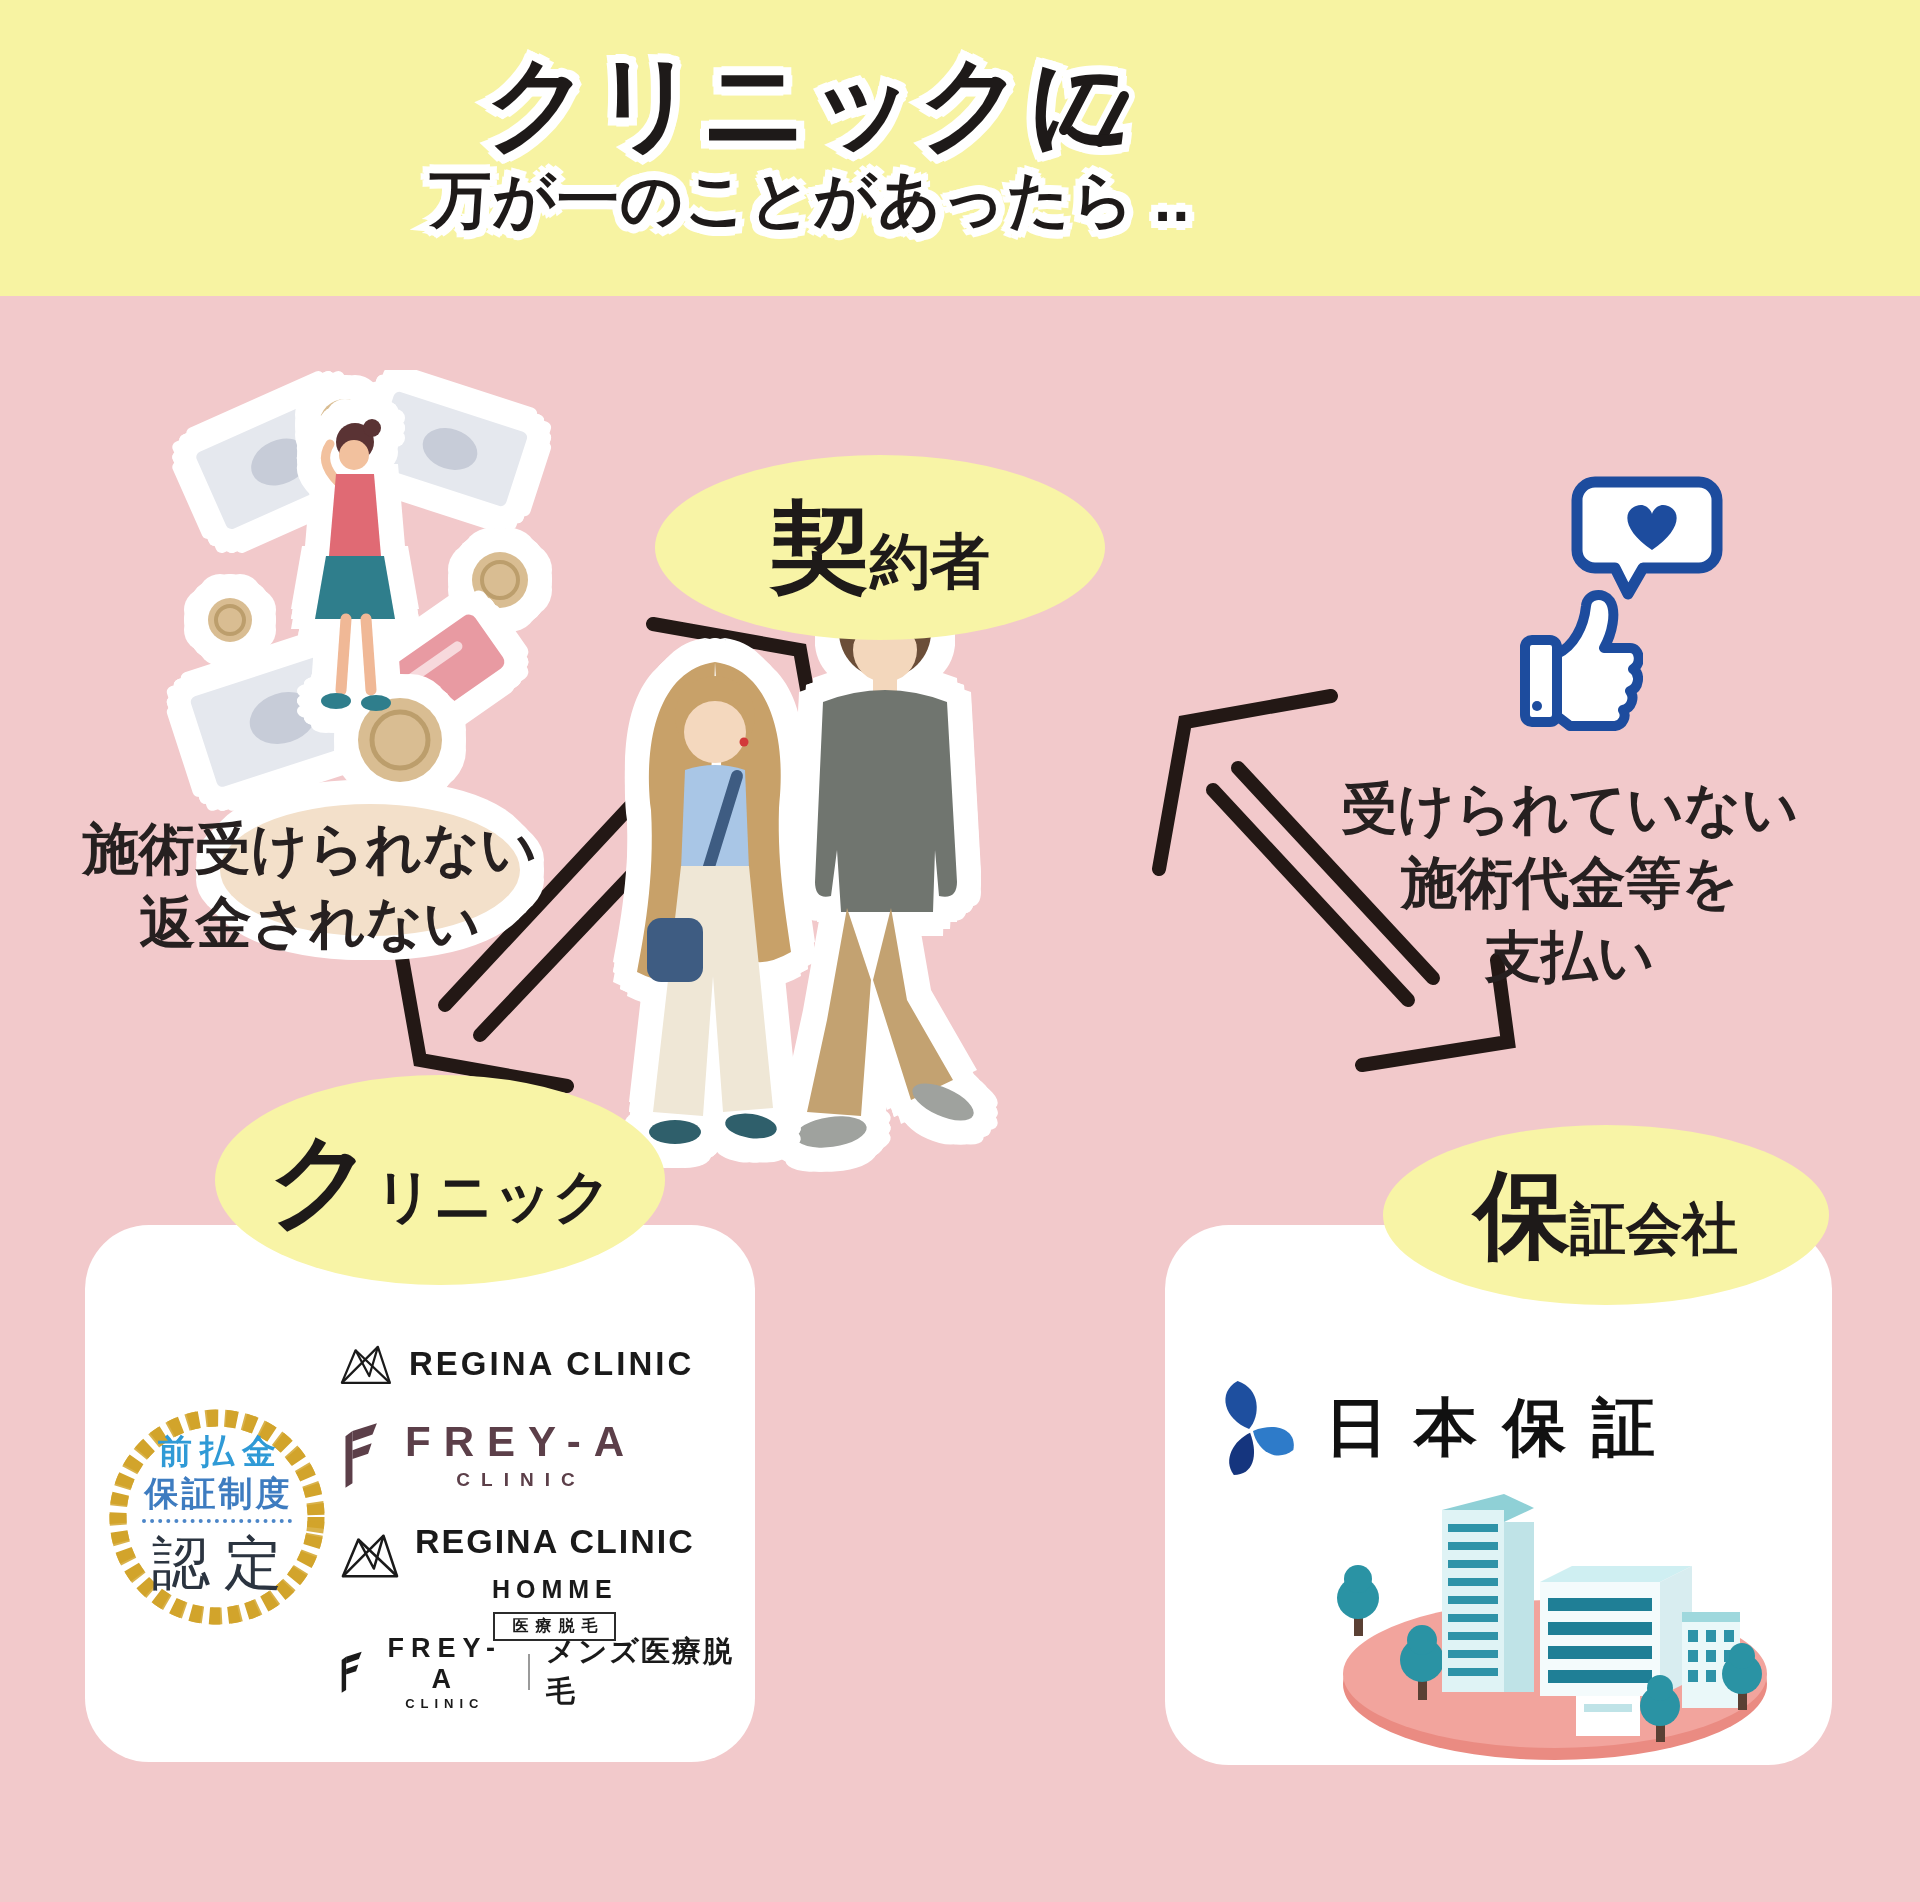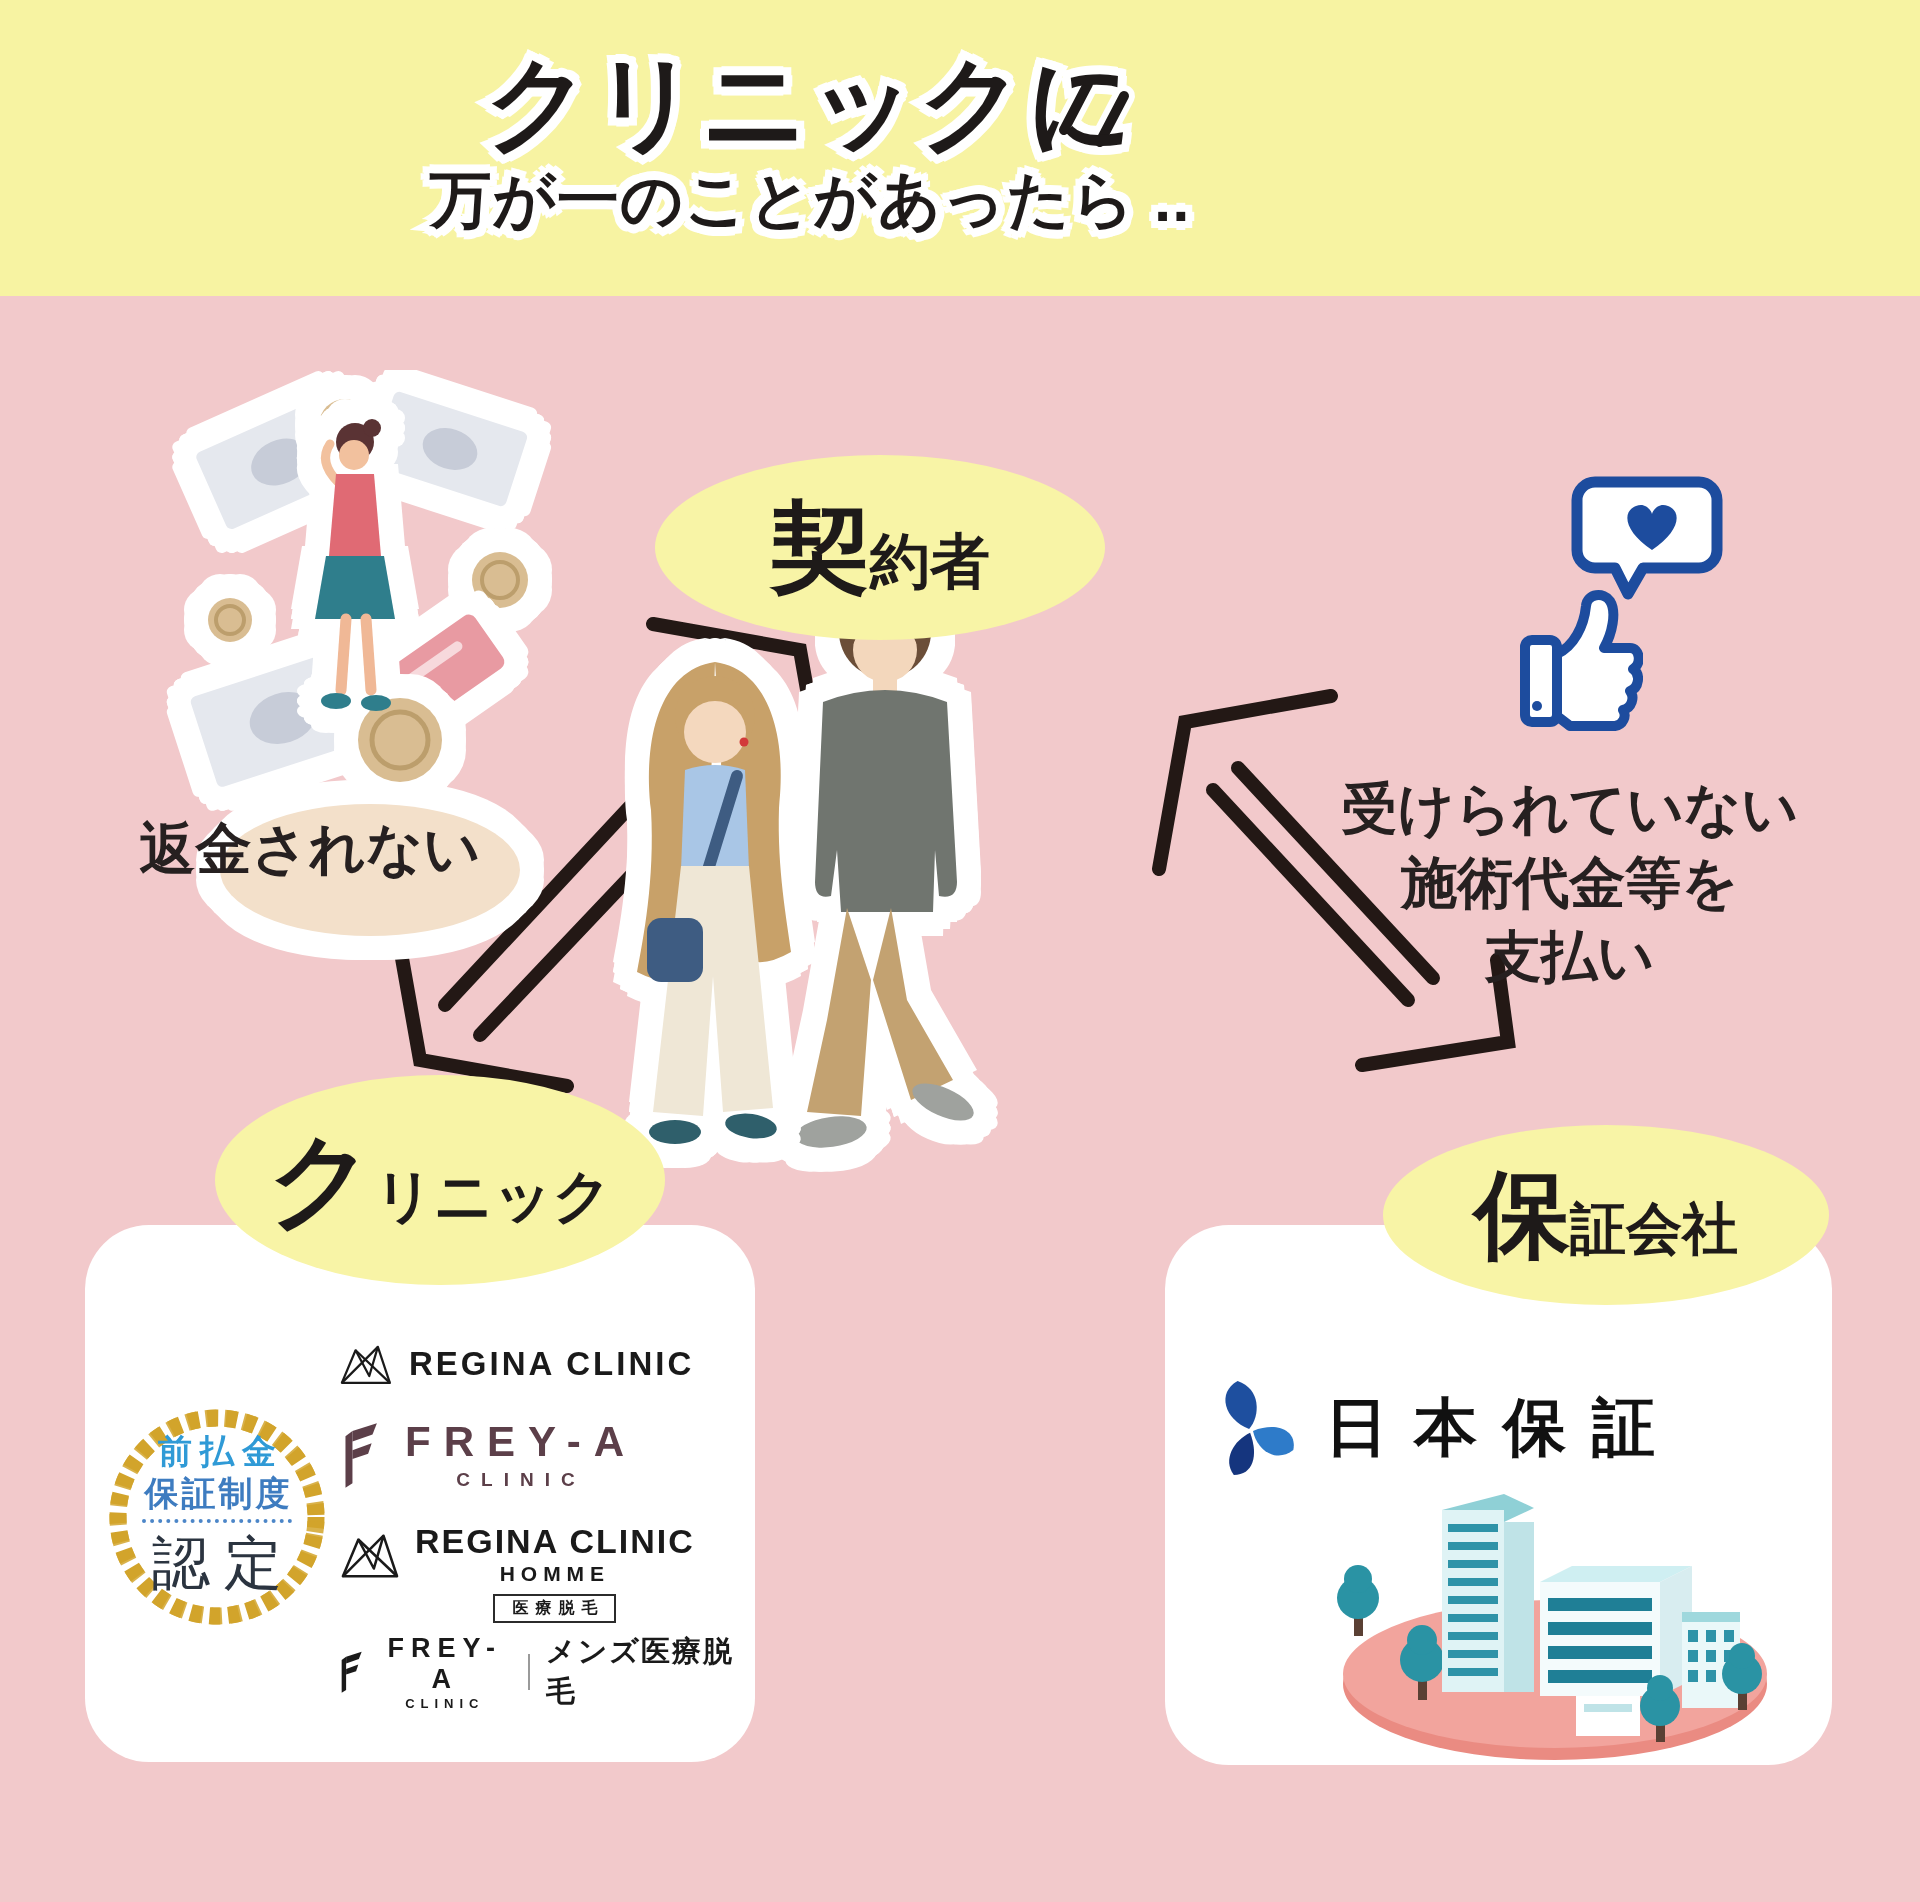--- a/index.html
+++ b/index.html
@@ -57,21 +57,21 @@
   .logo-row{position:absolute;left:0;display:flex;align-items:center;}
   .row1{top:8px;}
   .row1 .regina-text{font-size:33px;letter-spacing:3px;font-weight:600;margin-left:14px;}
   .row2{top:88px;}
   .freya-text{margin-left:22px;text-align:center;color:#5C3F49;}
   .freya-text .fname{display:block;font-size:42px;font-weight:700;letter-spacing:13px;}
   .freya-text .fsub{display:block;font-size:19px;font-weight:700;letter-spacing:11px;margin-top:3px;}
   .row3{top:192px;align-items:flex-start;}
   .homme-text{margin-left:12px;text-align:center;}
   .homme-text .hname{display:block;font-size:34px;letter-spacing:2px;font-weight:600;}
-  .homme-text .hsub{display:block;font-size:21px;font-weight:800;letter-spacing:6px;margin-top:1px;}
+  .homme-text .hsub{display:block;font-size:25px;font-weight:800;letter-spacing:6px;margin-top:14px;}
   .homme-text .htag{display:inline-block;border:2.5px solid #2b2b2b;font-size:16px;letter-spacing:7px;text-indent:7px;padding:2px 10px;margin-top:8px;font-weight:600;}
   .row4{top:302px;}
   .f4text{margin-left:12px;text-align:center;color:#1A1A1A;}
   .f4text .fname4{display:block;font-size:27px;font-weight:700;letter-spacing:7px;}
   .f4text .fsub4{display:block;font-size:13px;font-weight:700;letter-spacing:6px;margin-top:1px;}
   .vdiv{width:2px;height:36px;background:#9a9a9a;margin:0 16px;}
   .mens{font-size:29px;font-weight:800;letter-spacing:2px;}
 
   
   .nihon{position:absolute;left:1205px;top:1372px;display:flex;align-items:center;z-index:5;text-align:right;}
@@ -177,20 +177,21 @@
       <path d="M186 104 L224 104 L231 186 L179 186 Z" fill="#E06A74"></path>
       <path d="M176 186 L234 186 L245 249 L165 249 Z" fill="#2F7E8C"></path>
       <path d="M196 249 L191 320" stroke="#F0B896" stroke-width="11" stroke-linecap="round"></path>
       <path d="M216 249 L221 320" stroke="#F0B896" stroke-width="11" stroke-linecap="round"></path>
       <ellipse cx="186" cy="331" rx="15" ry="8" fill="#2F7E8C"></ellipse>
       <ellipse cx="226" cy="333" rx="15" ry="8" fill="#2F7E8C"></ellipse>
     </g>
   </svg>
 
   <div class="note note-left">
+    <div>施術受けられない</div>
     <div>返金されない</div>
   </div>
 
   <svg class="svg-layer" style="left:1565px;top:472px;" width="180" height="135" viewBox="0 0 180 135">
     <path d="M30 10 h104 a18 18 0 0 1 18 18 v50 a18 18 0 0 1 -18 18 h-56 l-15 26 l-13 -26 h-20 a18 18 0 0 1 -18 -18 v-50 a18 18 0 0 1 18 -18 z" fill="#ffffff" stroke="#1D4C9E" stroke-width="11" stroke-linejoin="round"></path>
     <path d="M87 78 C60 60 56 40 71 34 C80 30 86 38 87 42 C88 38 94 30 103 34 C118 40 114 60 87 78 Z" fill="#1D4C9E"></path>
   </svg>
   <svg class="svg-layer" style="left:1518px;top:588px;" width="125" height="150" viewBox="0 0 125 150">
     <rect x="7" y="52" width="32" height="82" rx="7" fill="#ffffff" stroke="#1D4C9E" stroke-width="10"></rect>
     <circle cx="19" cy="118" r="5" fill="#1D4C9E"></circle>

